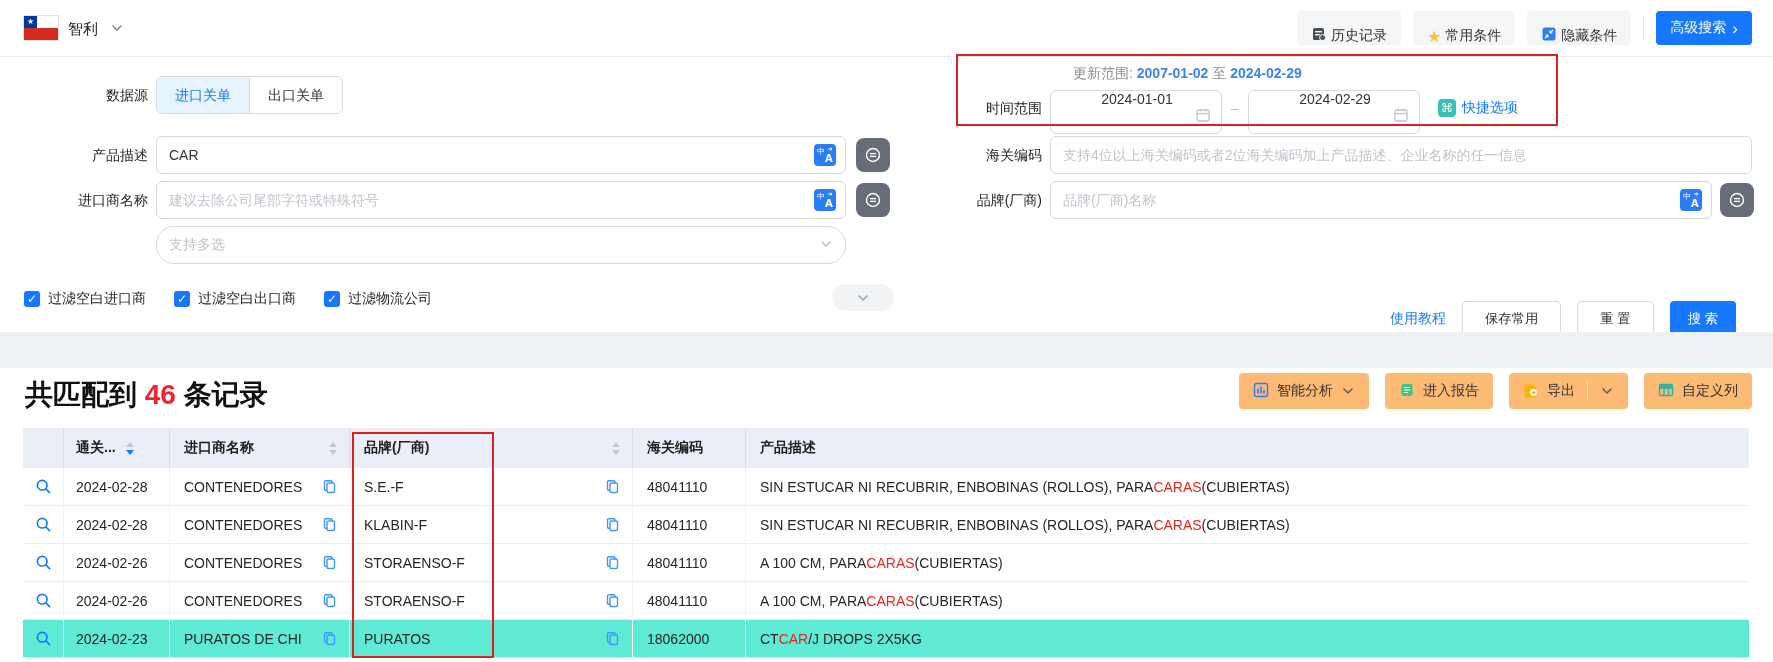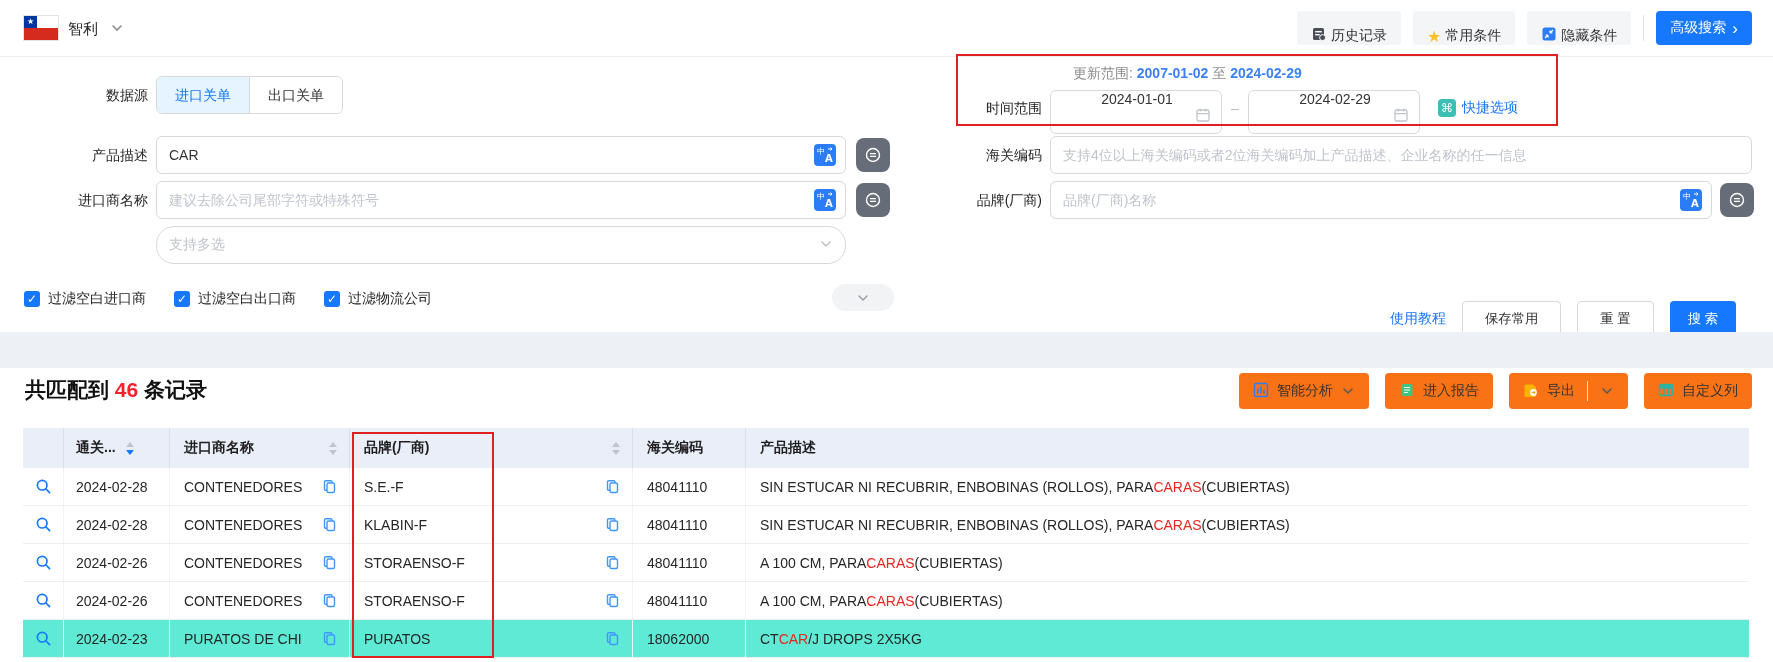--- a/index.html
+++ b/index.html
@@ -86,25 +86,25 @@
   .link { color:#1677ff; cursor:pointer; }
   .obtn { height:36px; padding:0 22px; background:#fff; border:1px solid #d9d9d9; border-radius:4px;
           color:#333; line-height:34px; cursor:pointer; white-space:nowrap; }
   .pbtn { height:36px; padding:0 18px; background:#1677ff; border:none; border-radius:4px;
           color:#fff; line-height:36px; cursor:pointer; white-space:nowrap; }
 
   .grayband { position:absolute; left:0; top:332px; width:1773px; height:36px; background:#edf0f4; }
 
   
   .results { position:absolute; left:0; top:368px; width:1773px; height:294px; background:#fff; }
-  .summary { position:absolute; left:25px; top:8px; font-size:21px; font-weight:700; color:#111; }
+  .summary { position:absolute; left:25px; top:8px; font-size:28px; font-weight:700; color:#111; }
   .summary .count { color:#f5222d; }
   .res-toolbar { position:absolute; right:21px; top:5px; display:flex; gap:16px; align-items:center; }
   .rbtn { height:36px; display:flex; align-items:center; gap:8px; padding:0 14px;
-          background:#f97316; border-radius:4px; color:#333; cursor:pointer; white-space:nowrap; }
+          background:#fdba74; border-radius:4px; color:#333; cursor:pointer; white-space:nowrap; }
   .rbtn .innerdiv { width:1px; height:20px; background:#dfe3ea; margin:0 4px; }
 
   
   .table { position:absolute; left:23px; top:60px; width:1726px; }
   .thead { display:flex; height:40px; background:#e9eef9; font-weight:700; color:#1f1f1f; }
   .th { display:flex; align-items:center; padding:0 12px 0 14px; border-right:1px solid #d8deec; }
   .trow { display:flex; height:38px; border-bottom:1px solid #eceef1; background:#fff; }
   .trow.highlighted { background:#5eead4; }
   .td { display:flex; align-items:center; padding:0 12px 0 14px; border-right:1px solid #f1f3f6;
         overflow:hidden; white-space:nowrap; color:#262626; }

